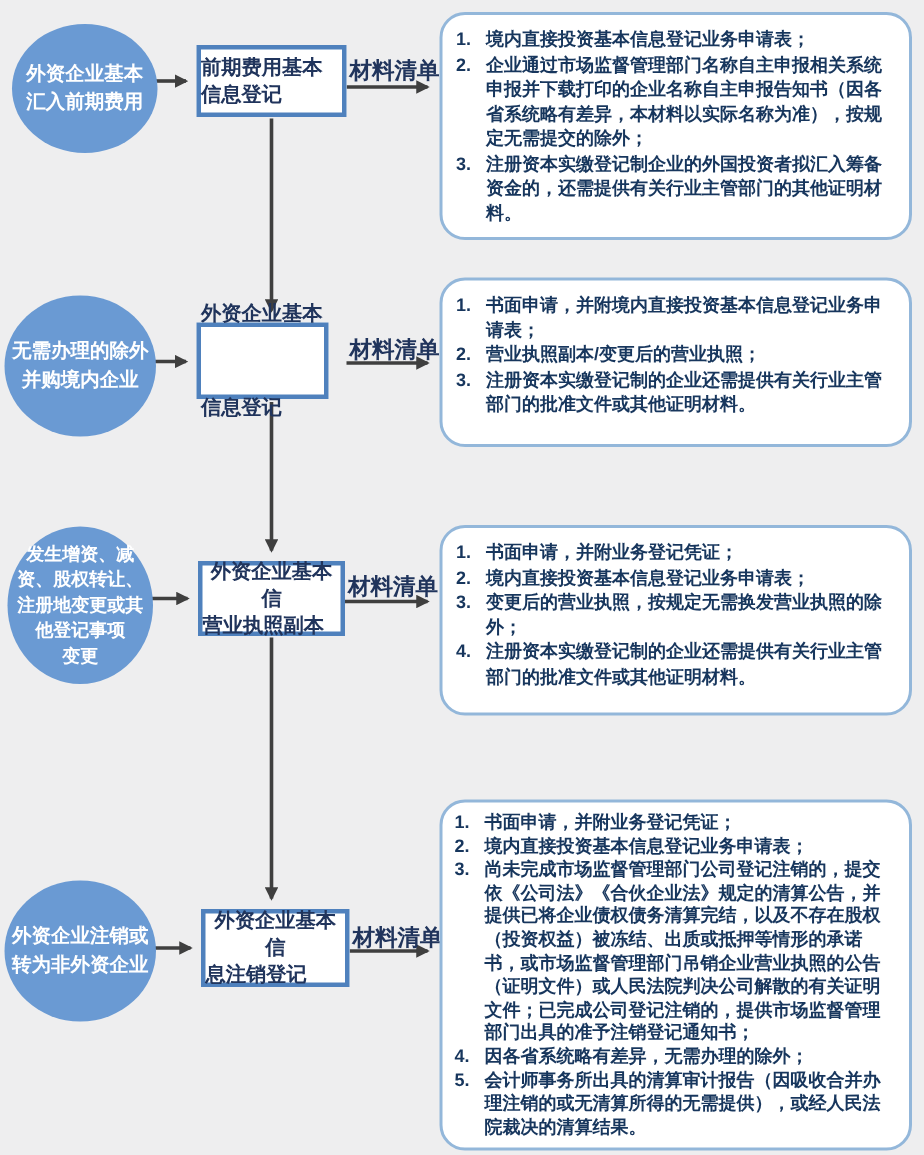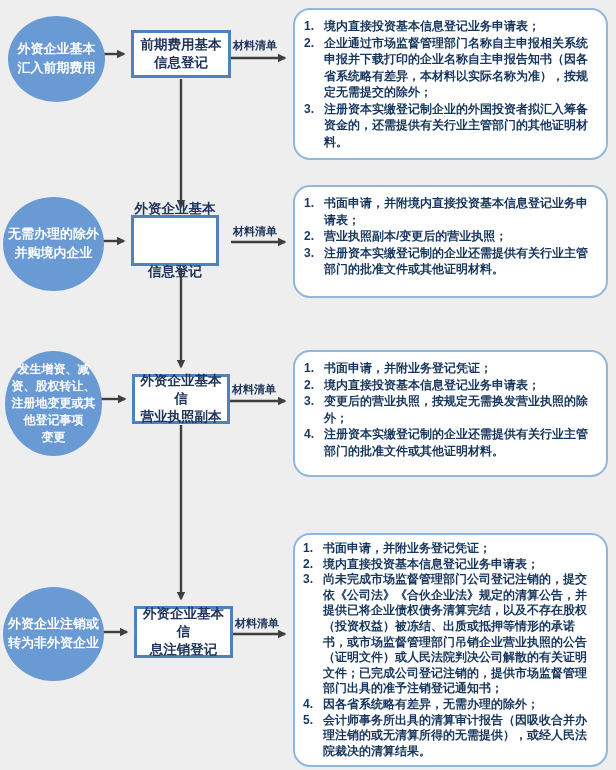--- a/index.html
+++ b/index.html
@@ -8,26 +8,26 @@
     font-family:"Liberation Sans","DejaVu Sans",sans-serif;overflow:hidden;
   }
   .arrow-layer{position:absolute;left:0;top:0;width:616px;height:770px;pointer-events:none;}
   .ellipse{
     position:absolute;border-radius:50%;background:#6a9ad3;color:#ffffff;
     display:flex;flex-direction:column;align-items:center;justify-content:center;
     text-align:center;font-weight:bold;font-size:13px;line-height:1.45;z-index:2;
   }
   .pbox{
     position:absolute;background:#ffffff;border:3px solid #4f81bd;
-    display:flex;flex-direction:column;align-items:center;justify-content:center;
+    display:flex;flex-direction:column;align-items:flex-start;justify-content:center;
     text-align:center;font-weight:bold;font-size:13.5px;color:#20345c;
     line-height:1.35;z-index:2;box-sizing:border-box;
   }
   .mlabel{
-    position:absolute;font-weight:bold;font-size:11px;color:#20345c;z-index:2;
+    position:absolute;font-weight:bold;font-size:15px;color:#20345c;z-index:2;
     white-space:nowrap;
   }
   .bigbox{
     position:absolute;background:#ffffff;border:2px solid #93b7da;border-radius:17px;
     padding:8px 10px 8px 9px;color:#17365d;font-size:12px;font-weight:600;
     line-height:1.38;z-index:2;box-sizing:border-box;
   }
   .bigbox.tight{line-height:1.3;padding:6px 8px 6px 8px;}
   .mat-item{display:flex;}
   .mat-item .num{flex:0 0 20px;}

